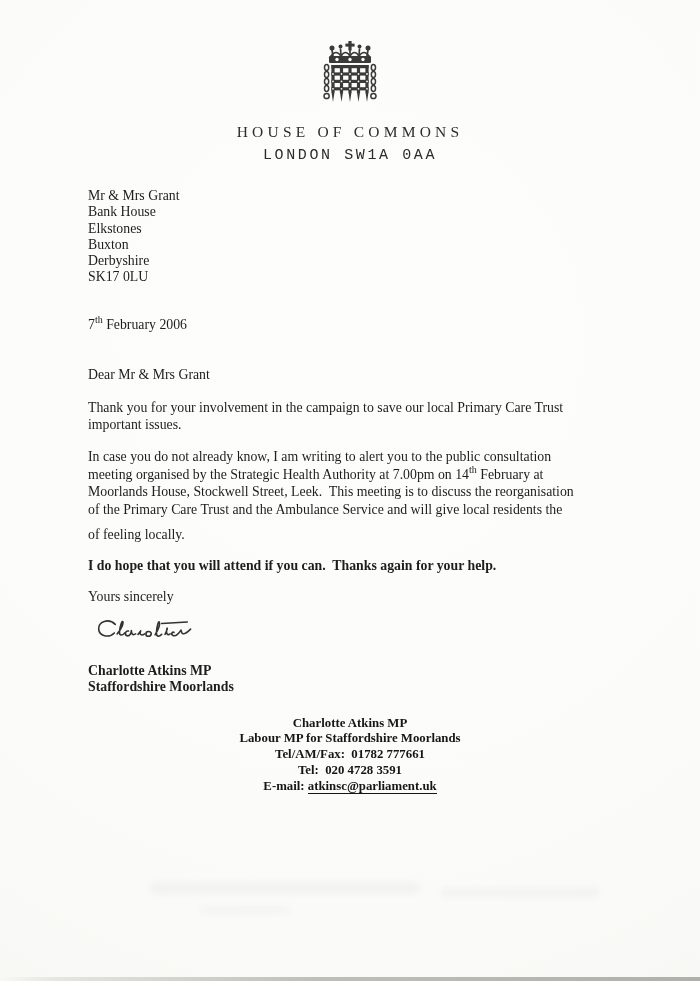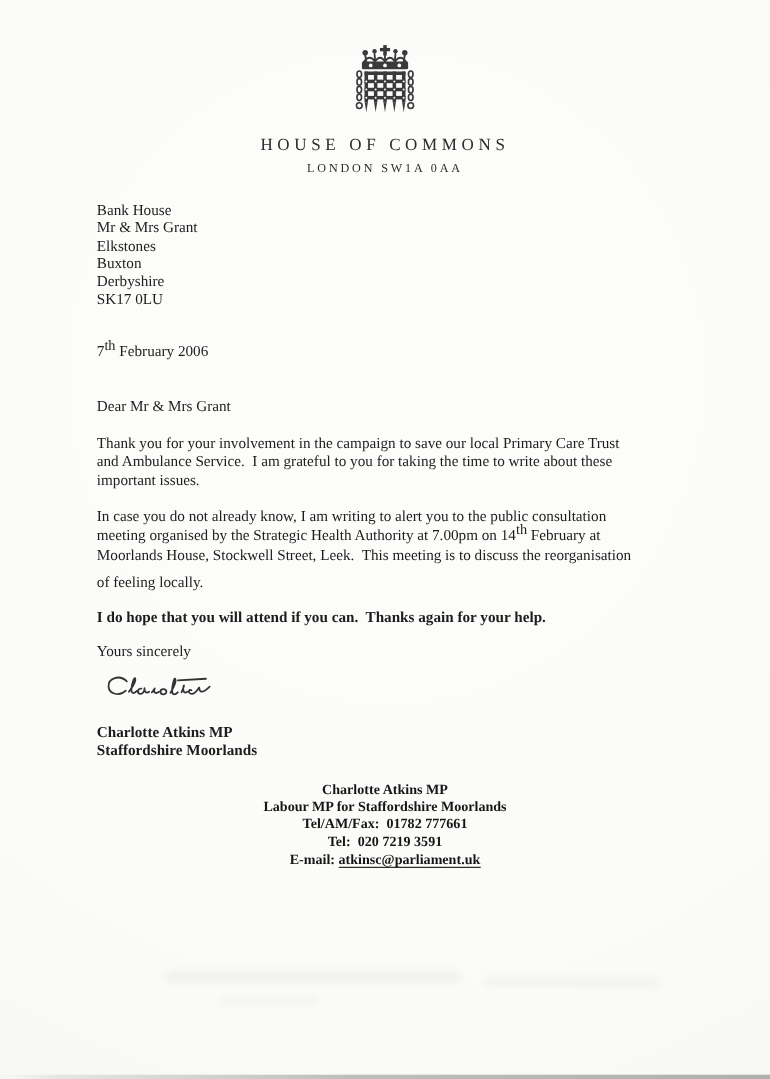--- a/index.html
+++ b/index.html
@@ -18,34 +18,35 @@
   
   .letterhead{padding-top:41px;text-align:center;}
   .crest{display:block;margin:0 auto;width:54px;height:70px;}
   .org{
     margin-top:12px;
     font-size:15.5px;letter-spacing:4.2px;
     color:#2c2c2c;
   }
   .org-address{
     margin-top:6px;
-    font-size:11px;letter-spacing:2.6px;
+    font-size:15px;letter-spacing:2.6px;
     color:#2c2c2c;
+    font-family:Liberation Mono, monospace;
   }
   
   .content{
     margin-left:88px;
     width:545px;
     font-size:13.8px;line-height:17.4px;
   }
   .line{display:block;white-space:pre;}
   .recipient{margin-top:24px;line-height:16.3px;}
   .date-line{margin-top:30px;}
   .date-line span{white-space:pre;}
-  sup{font-size:13px;vertical-align:super;line-height:0;}
+  sup{font-size:10px;vertical-align:super;line-height:0;}
   .salutation{margin-top:33px;}
   .subject{margin-top:12px;font-weight:bold;}
   .subject-label{display:inline-block;width:42px;}
   .para{margin:15px 0 0 0;}
   .para.tight{margin-top:8px;}
   .para.p4{margin-top:14px;font-weight:bold;}
   .closing{margin-top:13px;}
   .signature{margin-top:9px;margin-left:6px;width:124px;height:36px;}
   .sender{margin-top:8px;font-weight:bold;line-height:16.5px;}
   
@@ -154,43 +155,43 @@
         <circle cx="50.4" cy="55" r="2.6"></circle>
       </g>
     </svg>
     <div class="org">HOUSE OF COMMONS</div>
     <div class="org-address">LONDON SW1A 0AA</div>
   </header>
 
   <div class="content">
 
     <div class="recipient">
+      <span class="line">Mr &amp; Mrs Grant</span>
       <span class="line">Bank House</span>
-      <span class="line">Mr &amp; Mrs Grant</span>
       <span class="line">Elkstones</span>
       <span class="line">Buxton</span>
       <span class="line">Derbyshire</span>
       <span class="line">SK17 0LU</span>
     </div>
 
     <div class="date-line"><span>7</span><sup>th</sup><span> February 2006</span></div>
 
     <div class="salutation">Dear Mr &amp; Mrs Grant</div>
 
 
     <p class="para">
       <span class="line">Thank you for your involvement in the campaign to save our local Primary Care Trust</span>
-      <span class="line">and Ambulance Service.  I am grateful to you for taking the time to write about these</span>
       <span class="line">important issues.</span>
     </p>
 
     <p class="para">
       <span class="line">In case you do not already know, I am writing to alert you to the public consultation</span>
       <span class="line"><span>meeting organised by the Strategic Health Authority at 7.00pm on 14</span><sup>th</sup><span> February at</span></span>
       <span class="line">Moorlands House, Stockwell Street, Leek.  This meeting is to discuss the reorganisation</span>
+      <span class="line">of the Primary Care Trust and the Ambulance Service and will give local residents the</span>
     </p>
 
     <p class="para tight">
       <span class="line">of feeling locally.</span>
     </p>
 
     <p class="para p4">
       <span class="line">I do hope that you will attend if you can.  Thanks again for your help.</span>
     </p>
 
@@ -213,21 +214,21 @@
     <div class="sender">
       <span class="line">Charlotte Atkins MP</span>
       <span class="line">Staffordshire Moorlands</span>
     </div>
   </div>
 
   <div class="footer">
     <div class="fline">Charlotte Atkins MP</div>
     <div class="fline">Labour MP for Staffordshire Moorlands</div>
     <div class="fline">Tel/AM/Fax:  01782 777661</div>
-    <div class="fline">Tel:  020 7219 3591</div>
+    <div class="fline">Tel:  020 4728 3591</div>
     <div class="fline"><span>E-mail: </span><span class="email-value">atkinsc@parliament.uk</span></div>
   </div>
 
   <div class="ghost ghost1"></div>
   <div class="ghost ghost2"></div>
   <div class="ghost ghost3"></div>
   <div class="bottom-edge"></div>
 
 </div>
 

